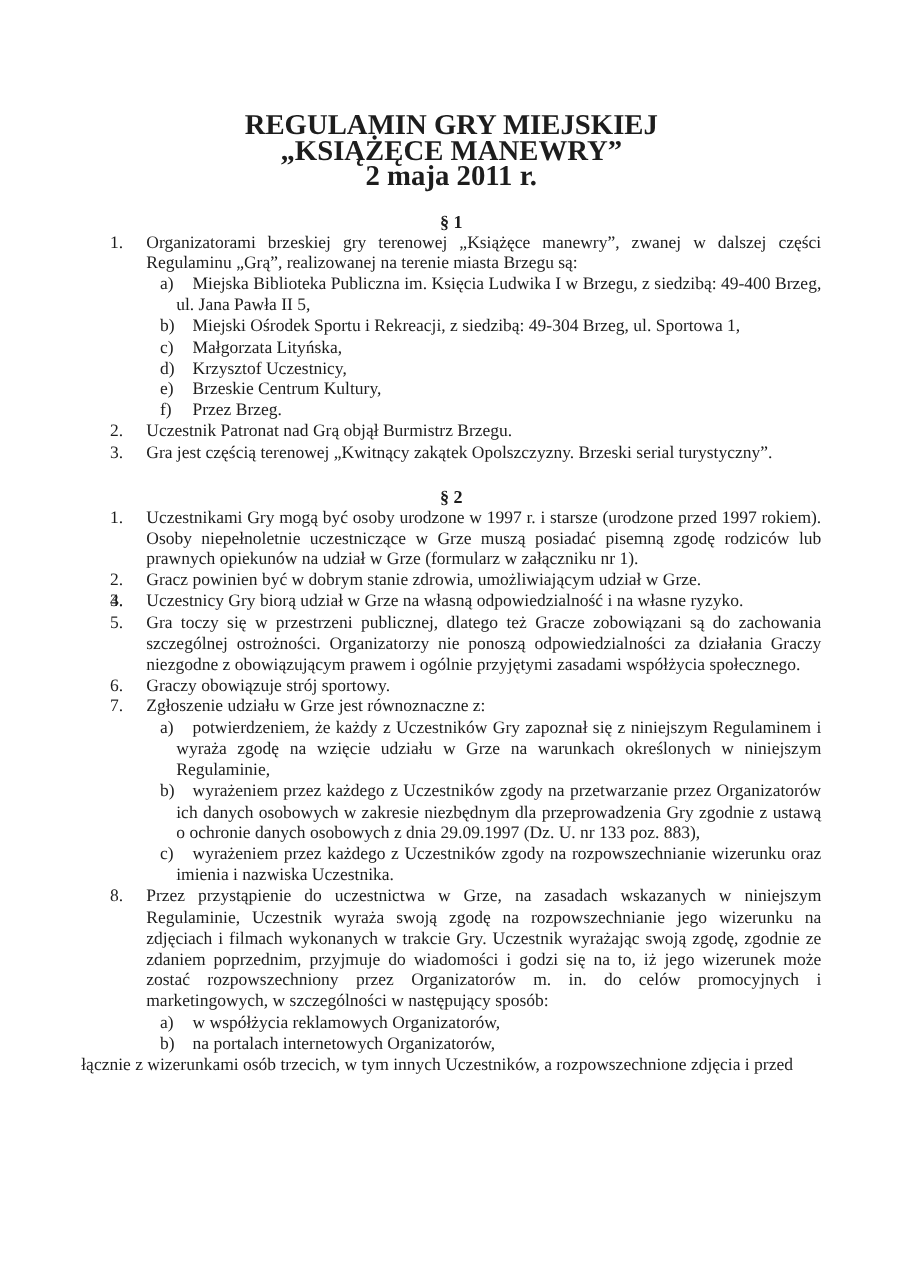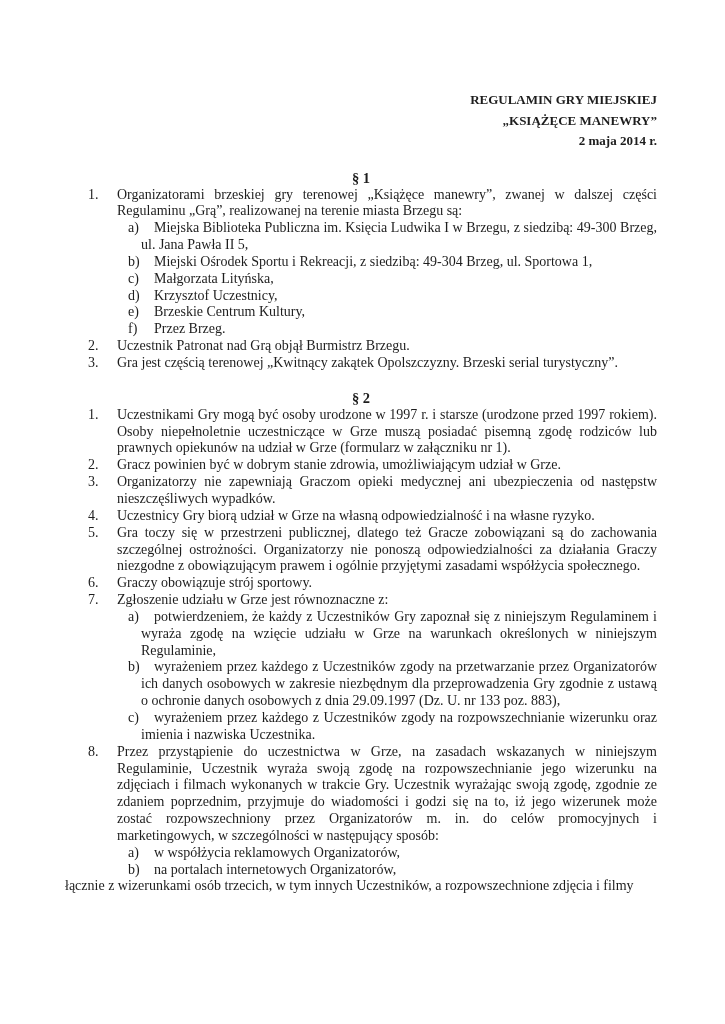--- a/index.html
+++ b/index.html
@@ -15,23 +15,23 @@
     background: #ffffff;
     box-sizing: border-box;
     padding: 90px 68px 0 65px;
     font-family: "Liberation Serif", "DejaVu Serif", serif;
     font-size: 14px;
     line-height: 16.85px;
     color: #1d1d1d;
     overflow: hidden;
   }
   .title-block {
-    text-align: right;
+    text-align: center;
     font-weight: bold;
-    font-size: 13px;
+    font-size: 23px;
     line-height: 20.5px;
   }
   .section {
     margin-top: 18px;
   }
   .sec-num, .sec-head {
     text-align: center;
     font-weight: bold;
     font-size: 14.5px;
     line-height: 17px;
@@ -67,29 +67,29 @@
     text-align: justify;
   }
 </style>
 </head>
 <body>
 
 <div class="page">
   <div class="title-block">
     <div>REGULAMIN GRY MIEJSKIEJ</div>
     <div>„KSIĄŻĘCE MANEWRY”</div>
-    <div>2 maja 2014 r.</div>
+    <div>2 maja 2011 r.</div>
   </div>
 
   <div id="sections">
   <section class="section">
     <div class="sec-num">§ 1</div>
     <div class="sec-items">
   <div class="item"><span class="item-label">1.</span><span class="item-text">Organizatorami brzeskiej gry terenowej „Książęce manewry”, zwanej w dalszej części Regulaminu „Grą”, realizowanej na terenie miasta Brzegu są:</span><div class="subs">
-  <div class="sub"><span class="sub-label">a)</span><span class="sub-text">Miejska Biblioteka Publiczna im. Księcia Ludwika I w Brzegu, z siedzibą: 49-300 Brzeg, ul. Jana Pawła II 5,</span></div>
+  <div class="sub"><span class="sub-label">a)</span><span class="sub-text">Miejska Biblioteka Publiczna im. Księcia Ludwika I w Brzegu, z siedzibą: 49-400 Brzeg, ul. Jana Pawła II 5,</span></div>
 
   <div class="sub"><span class="sub-label">b)</span><span class="sub-text">Miejski Ośrodek Sportu i Rekreacji, z siedzibą: 49-304 Brzeg, ul. Sportowa 1,</span></div>
 
   <div class="sub"><span class="sub-label">c)</span><span class="sub-text">Małgorzata Lityńska,</span></div>
 
   <div class="sub"><span class="sub-label">d)</span><span class="sub-text">Krzysztof Uczestnicy,</span></div>
 
   <div class="sub"><span class="sub-label">e)</span><span class="sub-text">Brzeskie Centrum Kultury,</span></div>
 
   <div class="sub"><span class="sub-label">f)</span><span class="sub-text">Przez Brzeg.</span></div>
@@ -101,21 +101,21 @@
 </div>
   </section>
 
   <section class="section">
     <div class="sec-num">§ 2</div>
     <div class="sec-items">
   <div class="item"><span class="item-label">1.</span><span class="item-text">Uczestnikami Gry mogą być osoby urodzone w 1997 r. i starsze (urodzone przed 1997 rokiem). Osoby niepełnoletnie uczestniczące w Grze muszą posiadać pisemną zgodę rodziców lub prawnych opiekunów na udział w Grze (formularz w załączniku nr 1).</span><div class="subs"></div></div>
 
   <div class="item"><span class="item-label">2.</span><span class="item-text">Gracz powinien być w dobrym stanie zdrowia, umożliwiającym udział w Grze.</span><div class="subs"></div></div>
 
-  <div class="item"><span class="item-label">3.</span><span class="item-text">Organizatorzy nie zapewniają Graczom opieki medycznej ani ubezpieczenia od następstw nieszczęśliwych wypadków.</span><div class="subs"></div></div>
+  <div class="item"><span class="item-label">3.</span><div class="subs"></div></div>
 
   <div class="item"><span class="item-label">4.</span><span class="item-text">Uczestnicy Gry biorą udział w Grze na własną odpowiedzialność i na własne ryzyko.</span><div class="subs"></div></div>
 
   <div class="item"><span class="item-label">5.</span><span class="item-text">Gra toczy się w przestrzeni publicznej, dlatego też Gracze zobowiązani są do zachowania szczególnej ostrożności. Organizatorzy nie ponoszą odpowiedzialności za działania Graczy niezgodne z obowiązującym prawem i ogólnie przyjętymi zasadami współżycia społecznego.</span><div class="subs"></div></div>
 
   <div class="item"><span class="item-label">6.</span><span class="item-text">Graczy obowiązuje strój sportowy.</span><div class="subs"></div></div>
 
   <div class="item"><span class="item-label">7.</span><span class="item-text">Zgłoszenie udziału w Grze jest równoznaczne z:</span><div class="subs">
   <div class="sub"><span class="sub-label">a)</span><span class="sub-text">potwierdzeniem, że każdy z Uczestników Gry zapoznał się z niniejszym Regulaminem i wyraża zgodę na wzięcie udziału w Grze na warunkach określonych w niniejszym Regulaminie,</span></div>
 
@@ -126,14 +126,14 @@
 
   <div class="item"><span class="item-label">8.</span><span class="item-text">Przez przystąpienie do uczestnictwa w Grze, na zasadach wskazanych w niniejszym Regulaminie, Uczestnik wyraża swoją zgodę na rozpowszechnianie jego wizerunku na zdjęciach i filmach wykonanych w trakcie Gry. Uczestnik wyrażając swoją zgodę, zgodnie ze zdaniem poprzednim, przyjmuje do wiadomości i godzi się na to, iż jego wizerunek może zostać rozpowszechniony przez Organizatorów m. in. do celów promocyjnych i marketingowych, w szczególności w następujący sposób:</span><div class="subs">
   <div class="sub"><span class="sub-label">a)</span><span class="sub-text">w współżycia reklamowych Organizatorów,</span></div>
 
   <div class="sub"><span class="sub-label">b)</span><span class="sub-text">na portalach internetowych Organizatorów,</span></div>
 </div></div>
 </div>
   </section>
 </div>
 
-  <p class="trailing">łącznie z wizerunkami osób trzecich, w tym innych Uczestników, a rozpowszechnione zdjęcia i filmy</p>
+  <p class="trailing">łącznie z wizerunkami osób trzecich, w tym innych Uczestników, a rozpowszechnione zdjęcia i przed</p>
 </div>
 
 </body></html>

